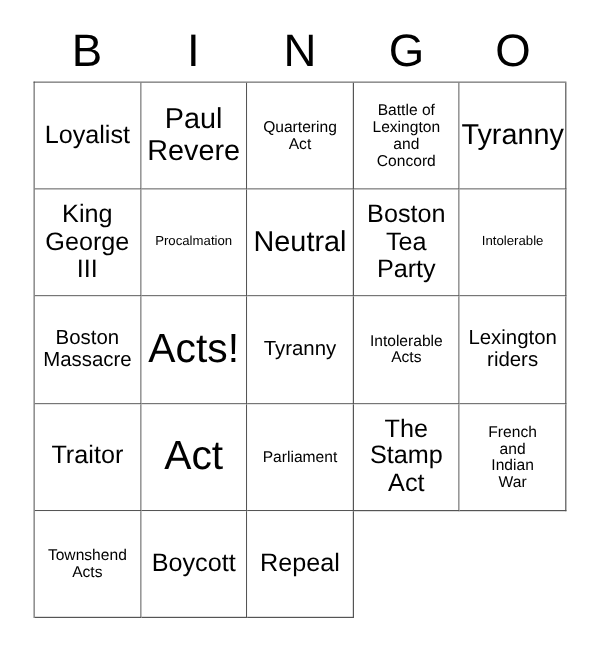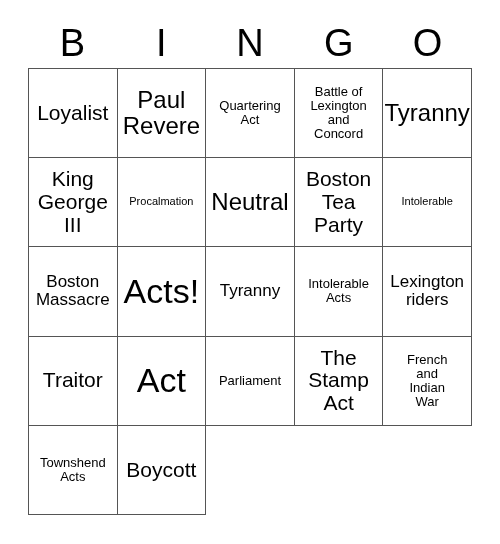--- a/index.html
+++ b/index.html
@@ -174,15 +174,18 @@
 Indian
 War</span>
       </div>
       <div class="cell fs-s">
         <span class="cell-text">Townshend
 Acts</span>
       </div>
       <div class="cell fs-l">
         <span class="cell-text">Boycott</span>
       </div>
+      <div class="cell fs-l">
+        <span class="cell-text">Repeal</span>
+      </div>
     </div>
 
 </div>
 
 </body></html>

